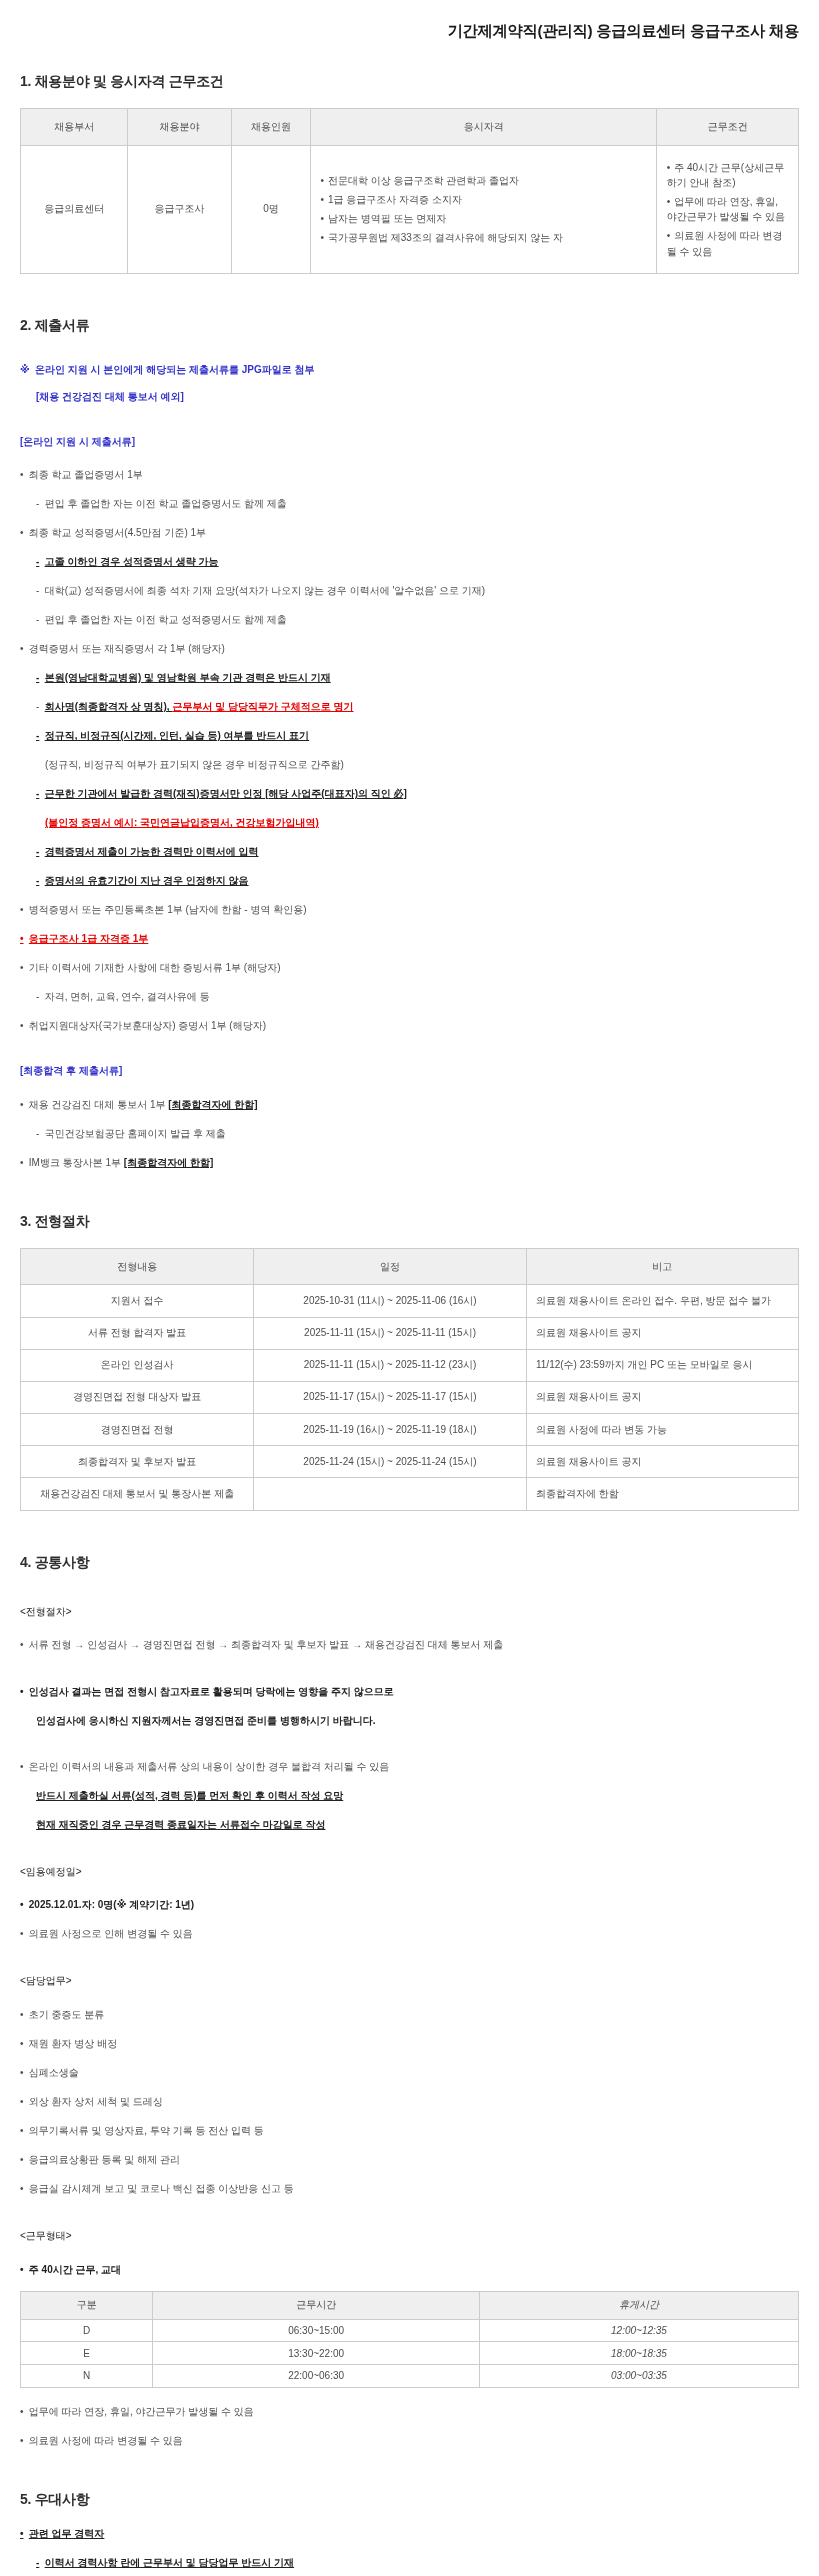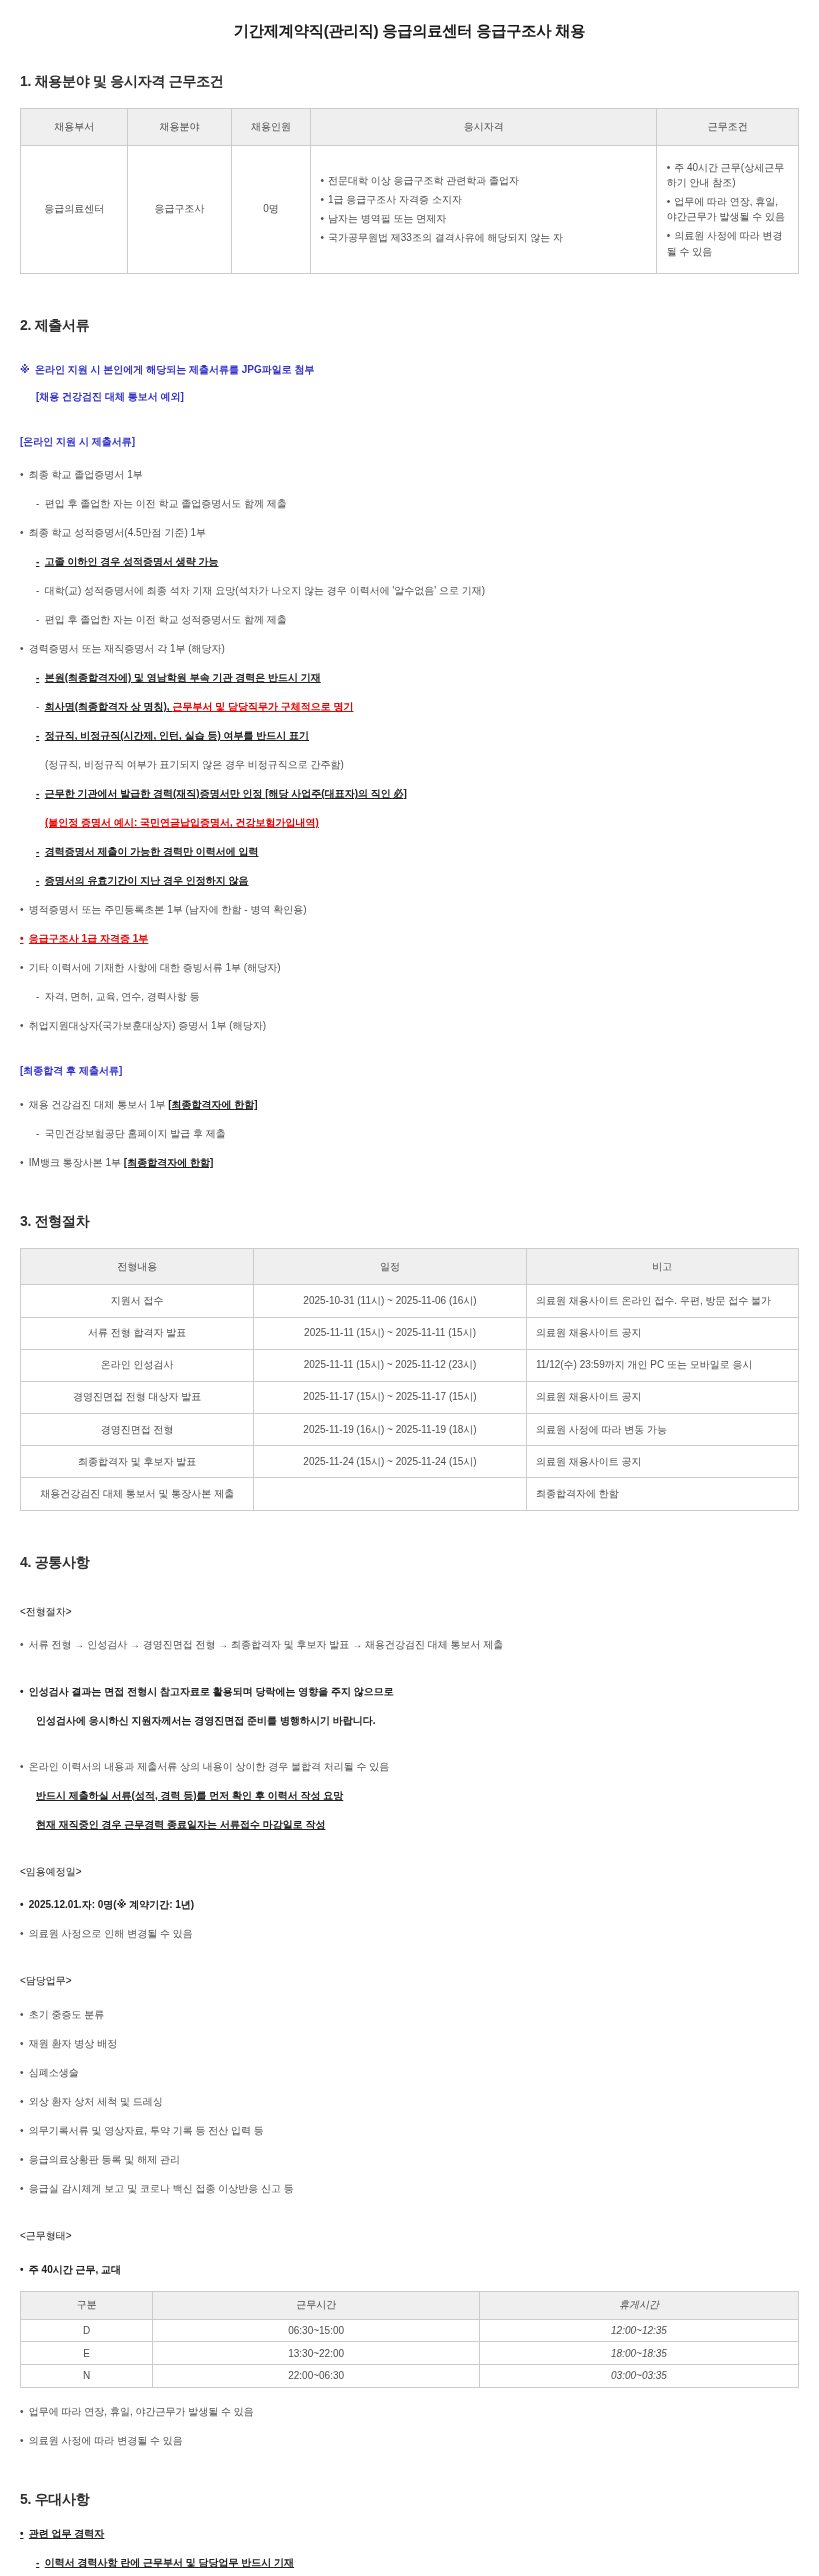--- a/index.html
+++ b/index.html
@@ -4,21 +4,21 @@
 <style>
   html,body{margin:0;padding:0;background:#ffffff;}
   body{
     width:819px;
     font-family:"Liberation Sans","DejaVu Sans",sans-serif;
     color:#4d4d4d;
     font-size:10px;
   }
   .page{padding:10.6px 20px 40px 20px;}
   .title{
-    text-align:center;color:#1a1a1a;font-size:15.3px;font-weight:bold;
+    text-align:right;color:#1a1a1a;font-size:15.3px;font-weight:bold;
     margin:10.6px 0 31px 0;letter-spacing:-0.3px;
   }
   .sec-heading{
     color:#2e2e2e;font-size:14px;font-weight:bold;
     margin:43px 0 17.3px 0;letter-spacing:-0.3px;
   }
   .sec-heading.first{margin-top:22.6px;}
   
   table{width:100%;border-collapse:collapse;margin:2.7px 0;}
   th,td{border:0.7px solid #cccccc;color:#4c4c4c;font-size:10px;vertical-align:middle;}
@@ -113,32 +113,32 @@
     </div>
   <div class="blue-head">[온라인 지원 시 제출서류]</div>
   <div class="list">
       <div class="ln ind0"><span class="mk s-n">•</span><span class="s-n">최종 학교 졸업증명서 1부</span></div>
       <div class="ln ind1"><span class="mk s-n">-</span><span class="s-n">편입 후 졸업한 자는 이전 학교 졸업증명서도 함께 제출</span></div>
       <div class="ln ind0"><span class="mk s-n">•</span><span class="s-n">최종 학교 성적증명서(4.5만점 기준) 1부</span></div>
       <div class="ln ind1"><span class="mk s-bu">-</span><span class="s-bu">고졸 이하인 경우 성적증명서 생략 가능</span></div>
       <div class="ln ind1"><span class="mk s-n">-</span><span class="s-n">대학(교) 성적증명서에 최종 석차 기재 요망(석차가 나오지 않는 경우 이력서에 '알수없음' 으로 기재)</span></div>
       <div class="ln ind1"><span class="mk s-n">-</span><span class="s-n">편입 후 졸업한 자는 이전 학교 성적증명서도 함께 제출</span></div>
       <div class="ln ind0"><span class="mk s-n">•</span><span class="s-n">경력증명서 또는 재직증명서 각 1부 (해당자)</span></div>
-      <div class="ln ind1"><span class="mk s-bu">-</span><span class="s-bu">본원(최종합격자에) 및 영남학원 부속 기관 경력은 반드시 기재</span></div>
+      <div class="ln ind1"><span class="mk s-bu">-</span><span class="s-bu">본원(영남대학교병원) 및 영남학원 부속 기관 경력은 반드시 기재</span></div>
       <div class="ln ind1"><span class="mk s-n">-</span><span class="s-bu">회사명(최종합격자 상 명칭), </span><span class="s-rbu">근무부서 및 담당직무가 구체적으로 명기</span></div>
       <div class="ln ind1"><span class="mk s-bu">-</span><span class="s-bu">정규직, 비정규직(시간제, 인턴, 실습 등) 여부를 반드시 표기</span></div>
       <div class="ln ind2"><span class="s-n">(정규직, 비정규직 여부가 표기되지 않은 경우 비정규직으로 간주함)</span></div>
       <div class="ln ind1"><span class="mk s-bu">-</span><span class="s-bu">근무한 기관에서 발급한 경력(재직)증명서만 인정 [해당 사업주(대표자)의 직인 必]</span></div>
       <div class="ln ind2"><span class="s-rbu">(불인정 증명서 예시: 국민연금납입증명서, 건강보험가입내역)</span></div>
       <div class="ln ind1"><span class="mk s-bu">-</span><span class="s-bu">경력증명서 제출이 가능한 경력만 이력서에 입력</span></div>
       <div class="ln ind1"><span class="mk s-bu">-</span><span class="s-bu">증명서의 유효기간이 지난 경우 인정하지 않음</span></div>
       <div class="ln ind0"><span class="mk s-n">•</span><span class="s-n">병적증명서 또는 주민등록초본 1부 (남자에 한함 - 병역 확인용)</span></div>
       <div class="ln ind0"><span class="mk s-rbu">•</span><span class="s-rbu">응급구조사 1급 자격증 1부</span></div>
       <div class="ln ind0"><span class="mk s-n">•</span><span class="s-n">기타 이력서에 기재한 사항에 대한 증빙서류 1부 (해당자)</span></div>
-      <div class="ln ind1"><span class="mk s-n">-</span><span class="s-n">자격, 면허, 교육, 연수, 경력사항 등</span></div>
+      <div class="ln ind1"><span class="mk s-n">-</span><span class="s-n">자격, 면허, 교육, 연수, 결격사유에 등</span></div>
       <div class="ln ind0"><span class="mk s-n">•</span><span class="s-n">취업지원대상자(국가보훈대상자) 증명서 1부 (해당자)</span></div>
     </div>
   <div class="blue-head">[최종합격 후 제출서류]</div>
   <div class="list">
       <div class="ln ind0"><span class="mk s-n">•</span><span class="s-n">채용 건강검진 대체 통보서 1부 </span><span class="s-bu">[최종합격자에 한함]</span></div>
       <div class="ln ind1"><span class="mk s-n">-</span><span class="s-n">국민건강보험공단 홈페이지 발급 후 제출</span></div>
       <div class="ln ind0"><span class="mk s-n">•</span><span class="s-n">IM뱅크 통장사본 1부 </span><span class="s-bu">[최종합격자에 한함]</span></div>
     </div>
 
   <div class="sec-heading">3. 전형절차</div>

